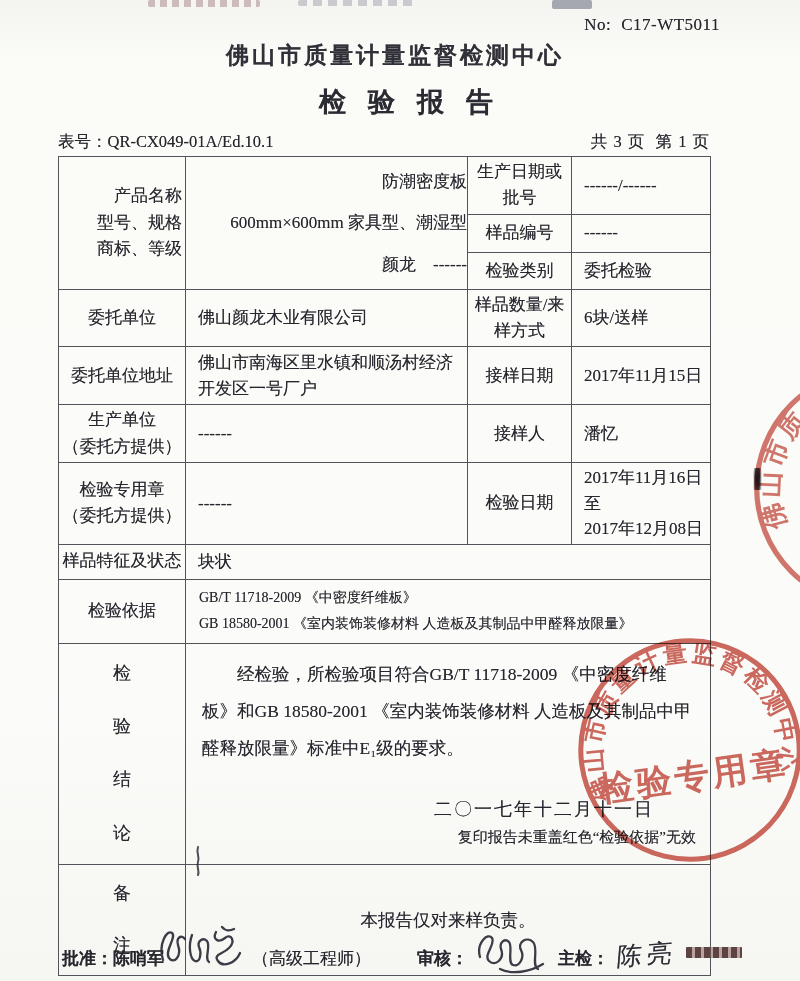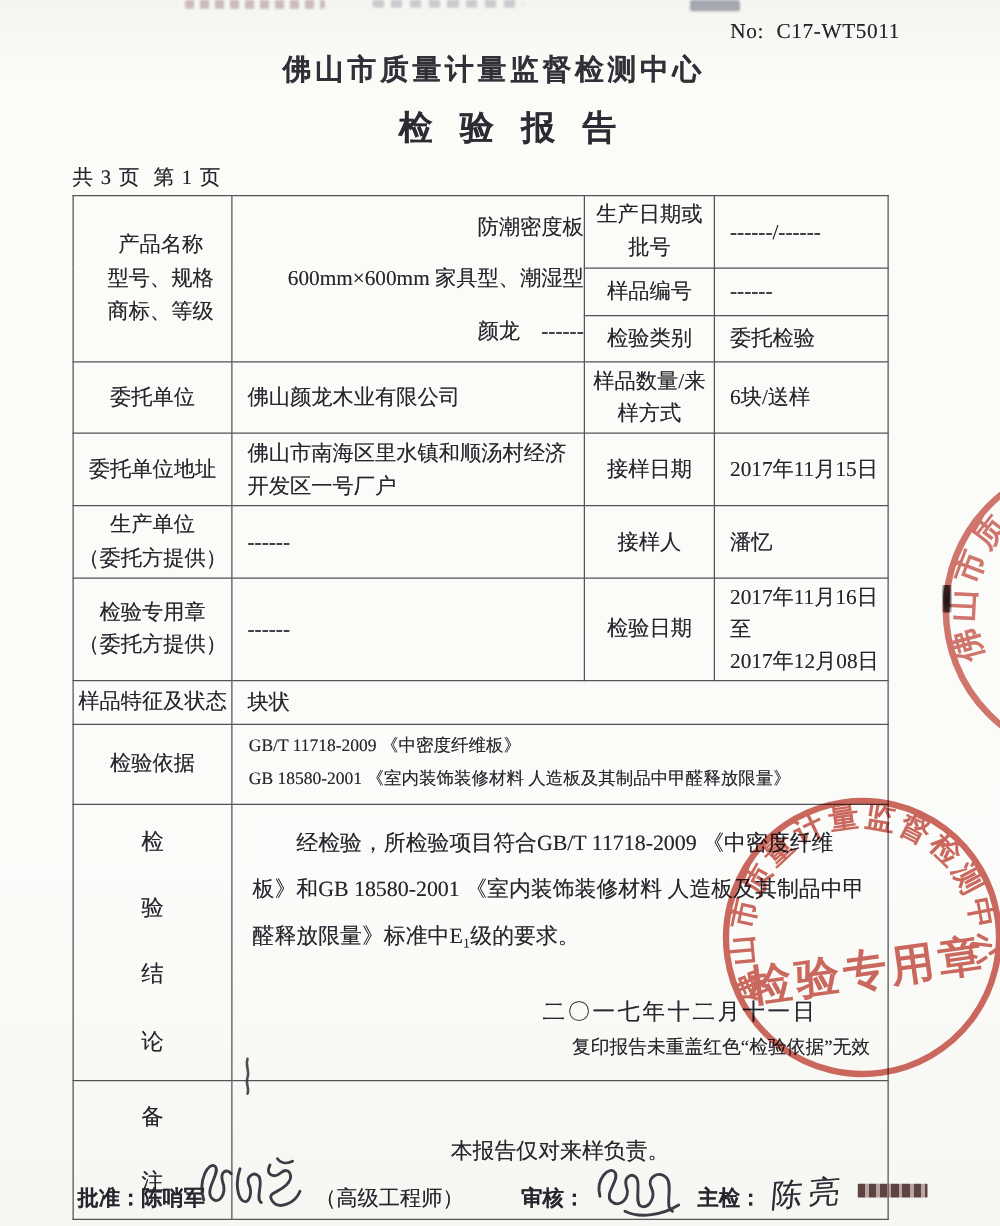--- a/index.html
+++ b/index.html
@@ -32,21 +32,21 @@
   .rm3{left:552px;top:0;width:40px;height:9px;background:rgba(86,92,114,.5);}
 
   
   table{position:absolute;top:156px;left:58px;width:652px;border-collapse:collapse;
     table-layout:fixed;z-index:1;}
   td{border:1.4px solid #53535a;font-size:17px;color:#26262e;
     vertical-align:middle;overflow:hidden;text-shadow:0 0 .5px rgba(38,38,46,.5);}
   td.lbl{text-align:center;line-height:1.55;padding:2px 3px;}
   td.lbl span{display:block;}
   td.val{text-align:left;padding:2px 6px 2px 12px;line-height:1.5;}
-  td.prod-lbl{text-align:center;padding-left:16px;}
+  td.prod-lbl{text-align:right;padding-left:16px;}
   td.prod-val{text-align:right;padding:0;}
   .prod-val .stack{display:flex;flex-direction:column;justify-content:space-around;height:124px;}
   td.basis-val{line-height:1.85;padding-left:13px;font-size:14px;}
   .vert-wrap{display:flex;flex-direction:column;justify-content:space-between;
     align-items:center;font-size:18px;}
   .concl-cell{vertical-align:top;padding:0;}
   .concl-text{margin:12px 18px 0 16px;text-indent:2em;line-height:37px;font-size:17.5px;}
   .concl-date{margin:30px 56px 0 0;text-align:right;font-size:18px;letter-spacing:2px;}
   .concl-note{margin:7px 14px 0 0;text-align:right;font-size:15px;}
   .remark-cell{text-align:center;font-size:17.5px;}
@@ -83,20 +83,21 @@
 <div class="remnant rm1"></div>
 <div class="remnant rm2"></div>
 <div class="remnant rm3"></div>
 
 <div class="report-no ink">
   <span>No:</span><span class="no-val">C17-WT5011</span>
 </div>
 <div class="org-title ink">佛山市质量计量监督检测中心</div>
 <div class="report-title ink">检验报告</div>
 <div class="meta-row ink">
+  <div><span>表号：</span><span>QR-CX049-01A/Ed.10.1</span></div>
   <div class="pagination">共 3 页  第 1 页</div>
 </div>
 
 <table>
   <colgroup>
       <col style="width:127px">
       <col style="width:282px">
       <col style="width:104px">
       <col style="width:139px">
     </colgroup>

